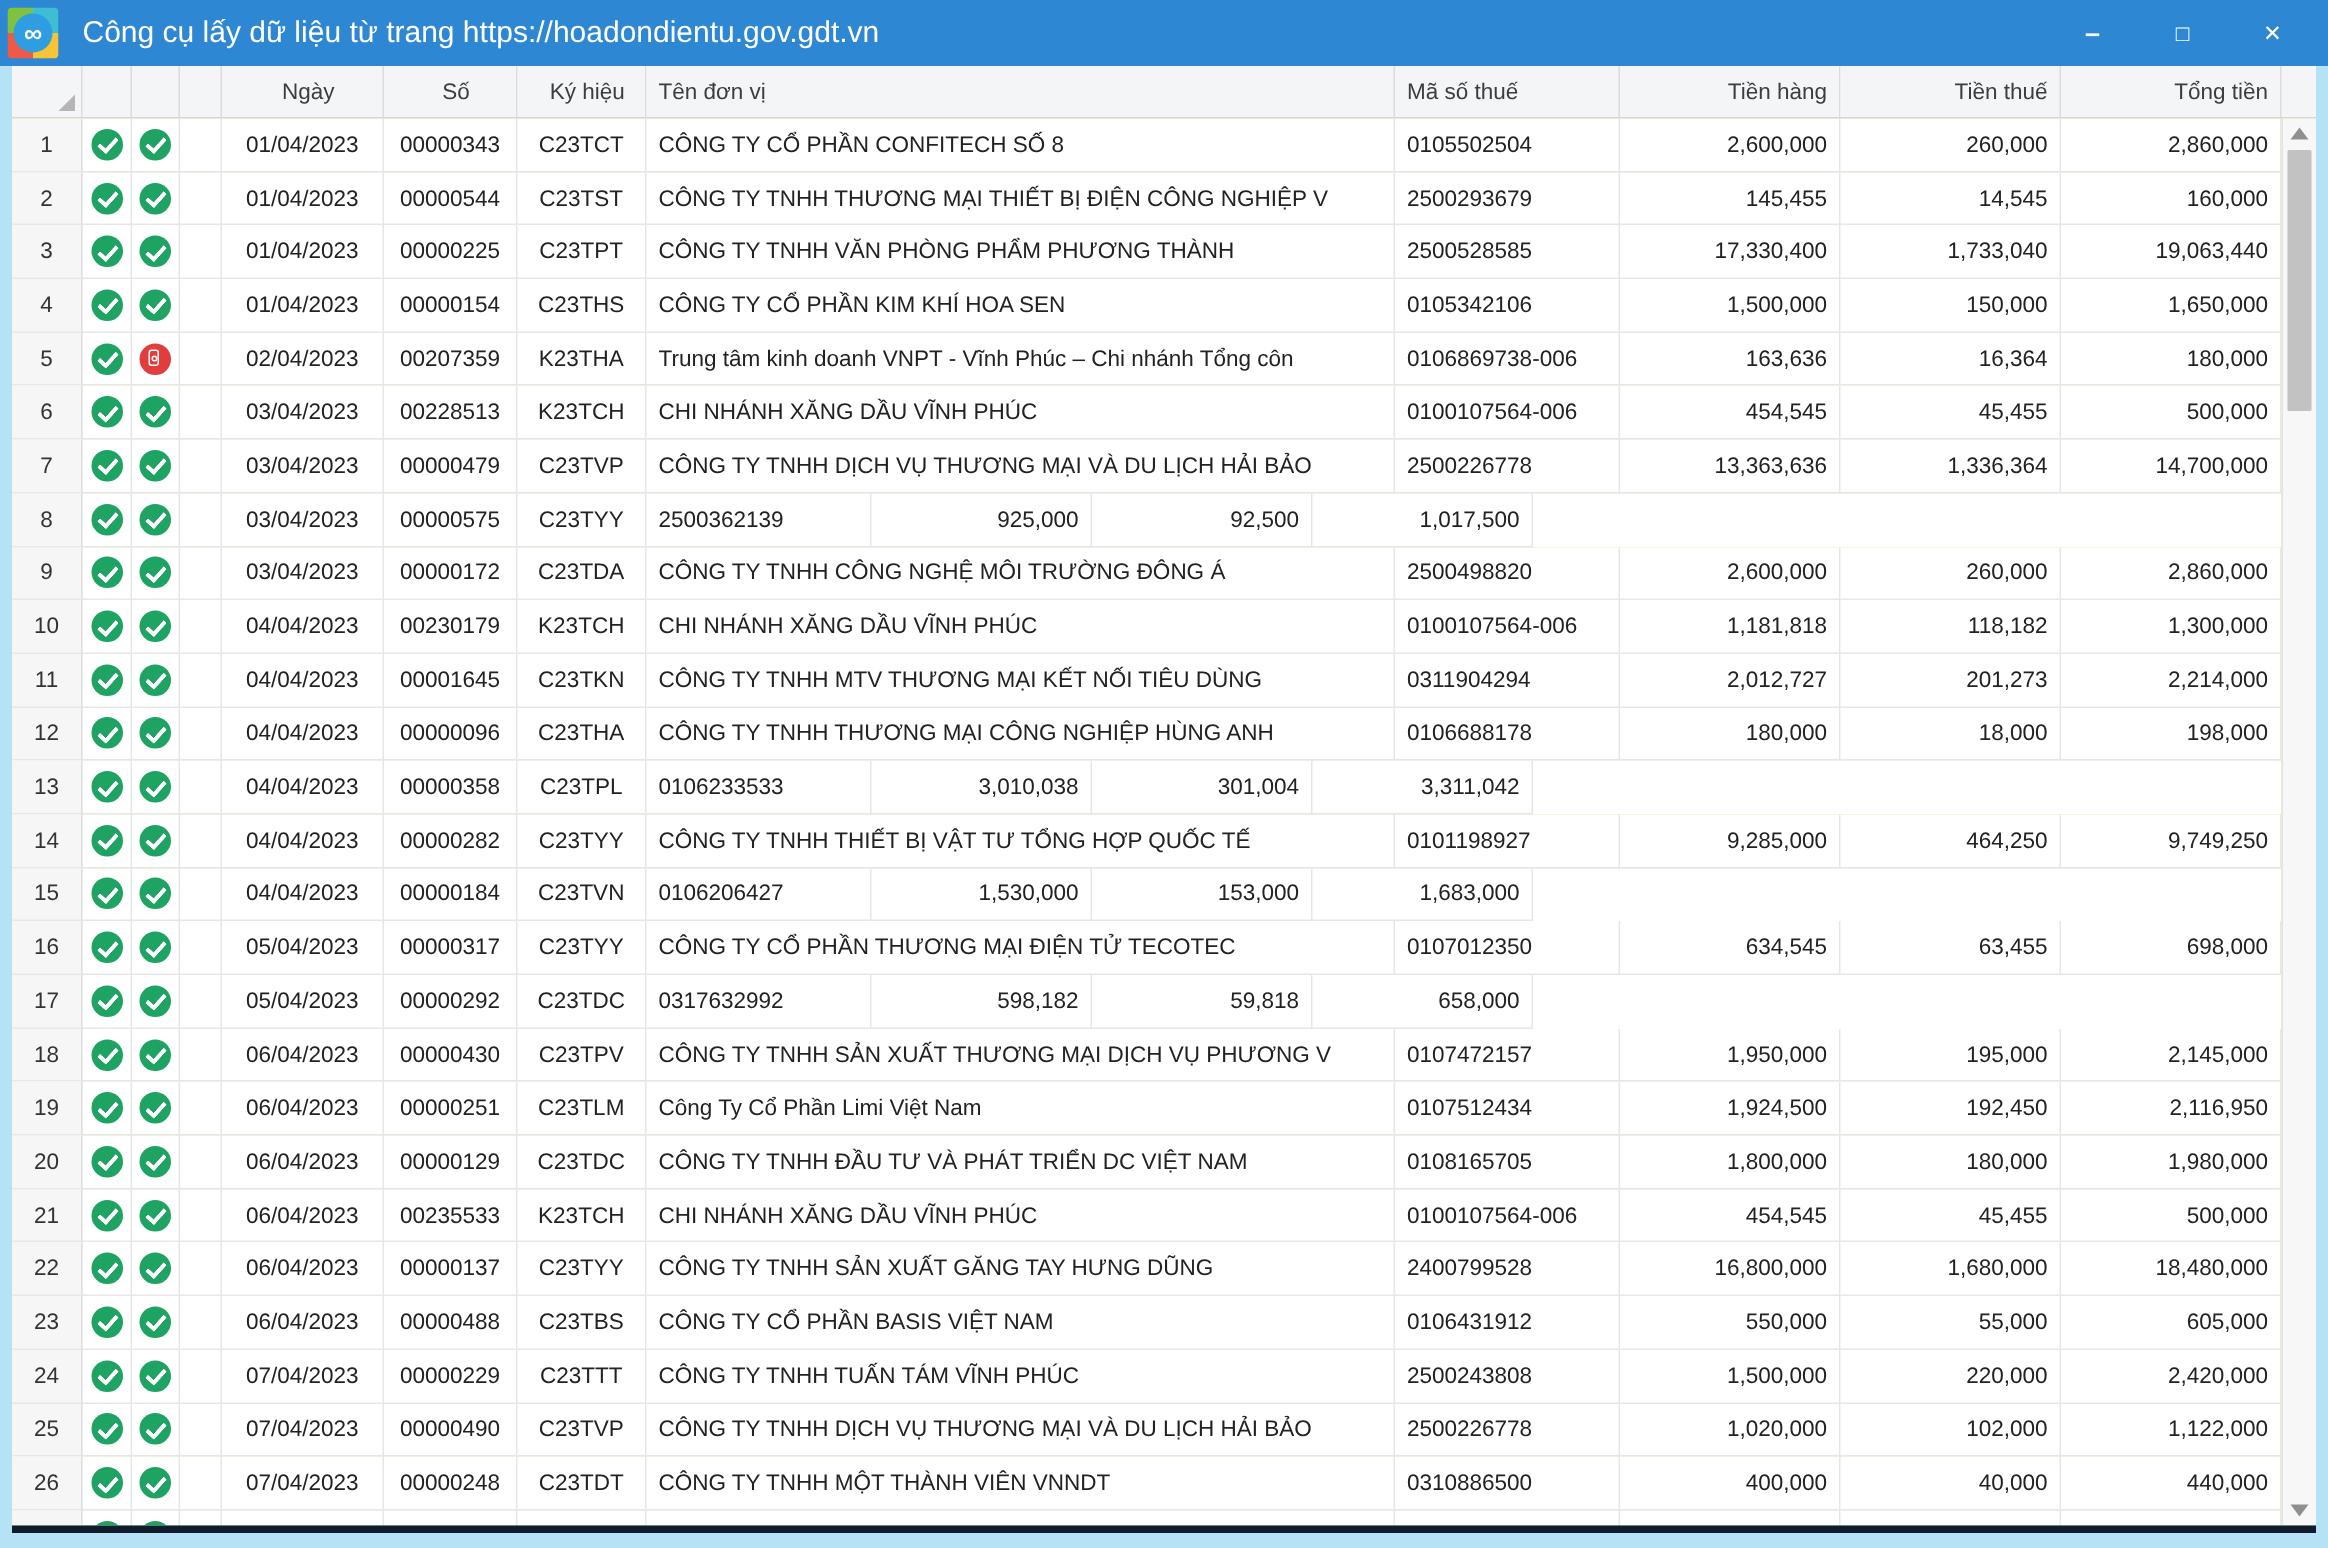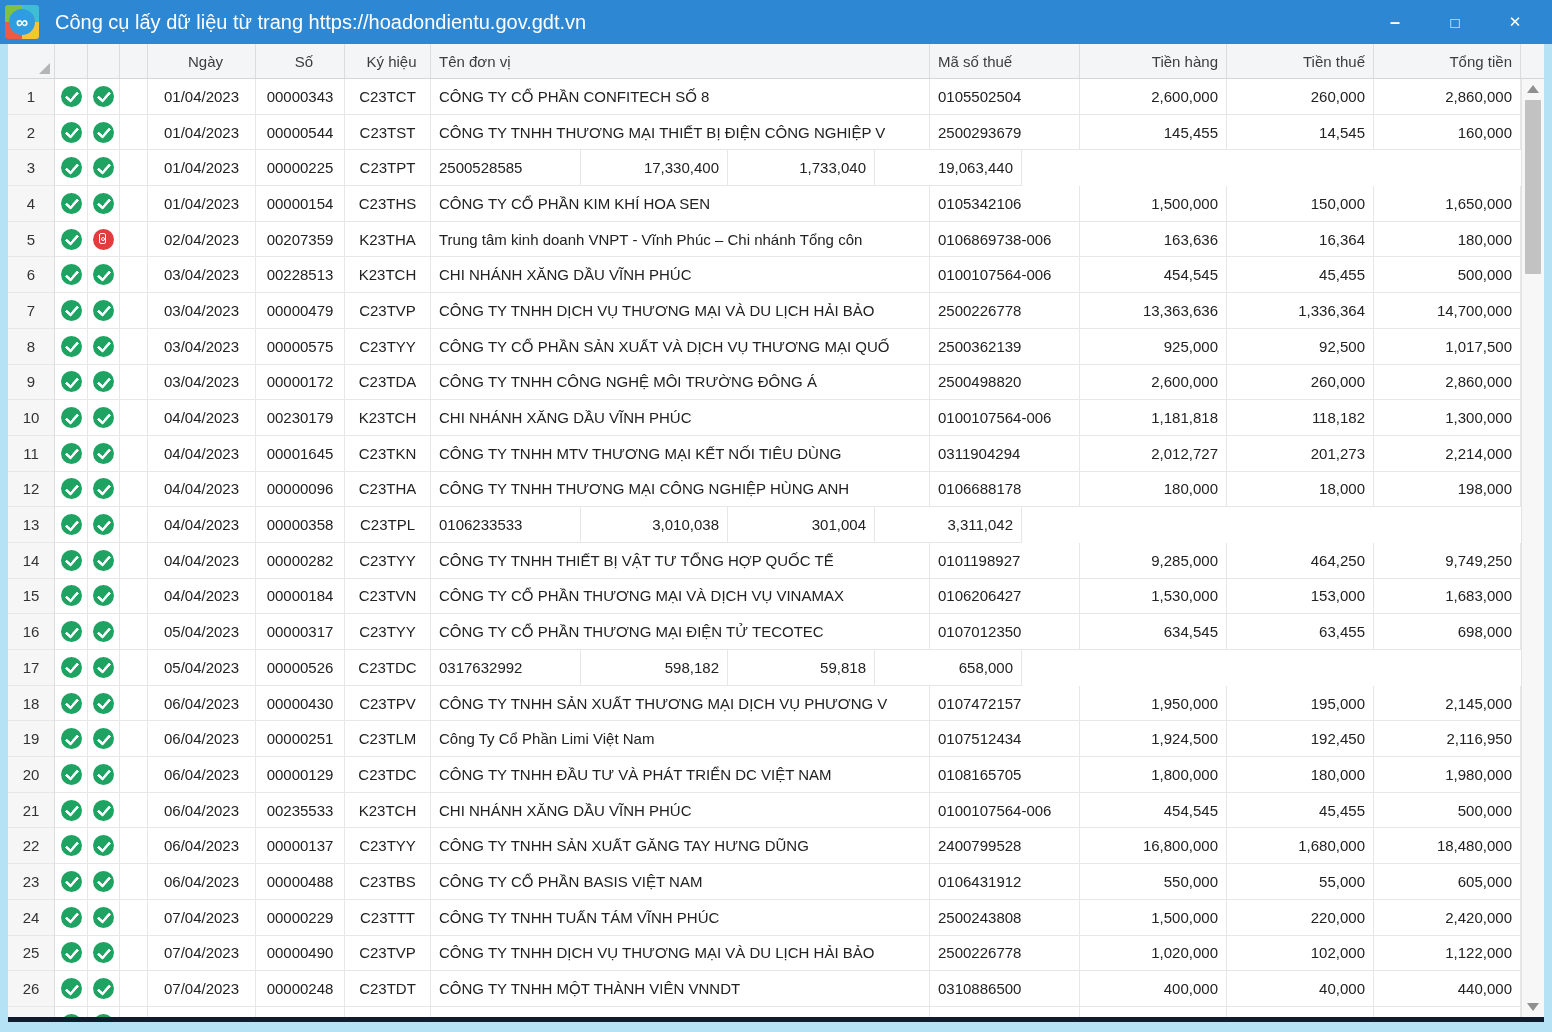--- a/index.html
+++ b/index.html
@@ -178,20 +178,21 @@
     <div class="cell c-s1">
           <span class="chk"></span>
         </div>
     <div class="cell c-s2">
           <span class="chk"></span>
         </div>
     <div class="cell c-sp"></div>
     <div class="cell c-date">01/04/2023</div>
     <div class="cell c-no">00000225</div>
     <div class="cell c-ser">C23TPT</div>
+    <div class="cell c-name">CÔNG TY TNHH VĂN PHÒNG PHẨM PHƯƠNG THÀNH</div>
     <div class="cell c-tax">2500528585</div>
     <div class="cell c-amt">17,330,400</div>
     <div class="cell c-vat">1,733,040</div>
     <div class="cell c-tot">19,063,440</div>
   </div>
       <div class="row">
     <div class="cell c-num">4</div>
     <div class="cell c-s1">
           <span class="chk"></span>
         </div>
@@ -267,21 +268,20 @@
     <div class="cell c-s1">
           <span class="chk"></span>
         </div>
     <div class="cell c-s2">
           <span class="chk"></span>
         </div>
     <div class="cell c-sp"></div>
     <div class="cell c-date">03/04/2023</div>
     <div class="cell c-no">00000575</div>
     <div class="cell c-ser">C23TYY</div>
-    <div class="cell c-name">CÔNG TY CỔ PHẦN SẢN XUẤT VÀ DỊCH VỤ THƯƠNG MẠI QUỐ</div>
     <div class="cell c-tax">2500362139</div>
     <div class="cell c-amt">925,000</div>
     <div class="cell c-vat">92,500</div>
     <div class="cell c-tot">1,017,500</div>
   </div>
       <div class="row">
     <div class="cell c-num">9</div>
     <div class="cell c-s1">
           <span class="chk"></span>
         </div>
@@ -392,21 +392,20 @@
     <div class="cell c-s1">
           <span class="chk"></span>
         </div>
     <div class="cell c-s2">
           <span class="chk"></span>
         </div>
     <div class="cell c-sp"></div>
     <div class="cell c-date">04/04/2023</div>
     <div class="cell c-no">00000184</div>
     <div class="cell c-ser">C23TVN</div>
-    <div class="cell c-name">CÔNG TY CỔ PHẦN THƯƠNG MẠI VÀ DỊCH VỤ VINAMAX</div>
     <div class="cell c-tax">0106206427</div>
     <div class="cell c-amt">1,530,000</div>
     <div class="cell c-vat">153,000</div>
     <div class="cell c-tot">1,683,000</div>
   </div>
       <div class="row">
     <div class="cell c-num">16</div>
     <div class="cell c-s1">
           <span class="chk"></span>
         </div>
@@ -426,21 +425,21 @@
       <div class="row">
     <div class="cell c-num">17</div>
     <div class="cell c-s1">
           <span class="chk"></span>
         </div>
     <div class="cell c-s2">
           <span class="chk"></span>
         </div>
     <div class="cell c-sp"></div>
     <div class="cell c-date">05/04/2023</div>
-    <div class="cell c-no">00000526</div>
+    <div class="cell c-no">00000292</div>
     <div class="cell c-ser">C23TDC</div>
     <div class="cell c-tax">0317632992</div>
     <div class="cell c-amt">598,182</div>
     <div class="cell c-vat">59,818</div>
     <div class="cell c-tot">658,000</div>
   </div>
       <div class="row">
     <div class="cell c-num">18</div>
     <div class="cell c-s1">
           <span class="chk"></span>

